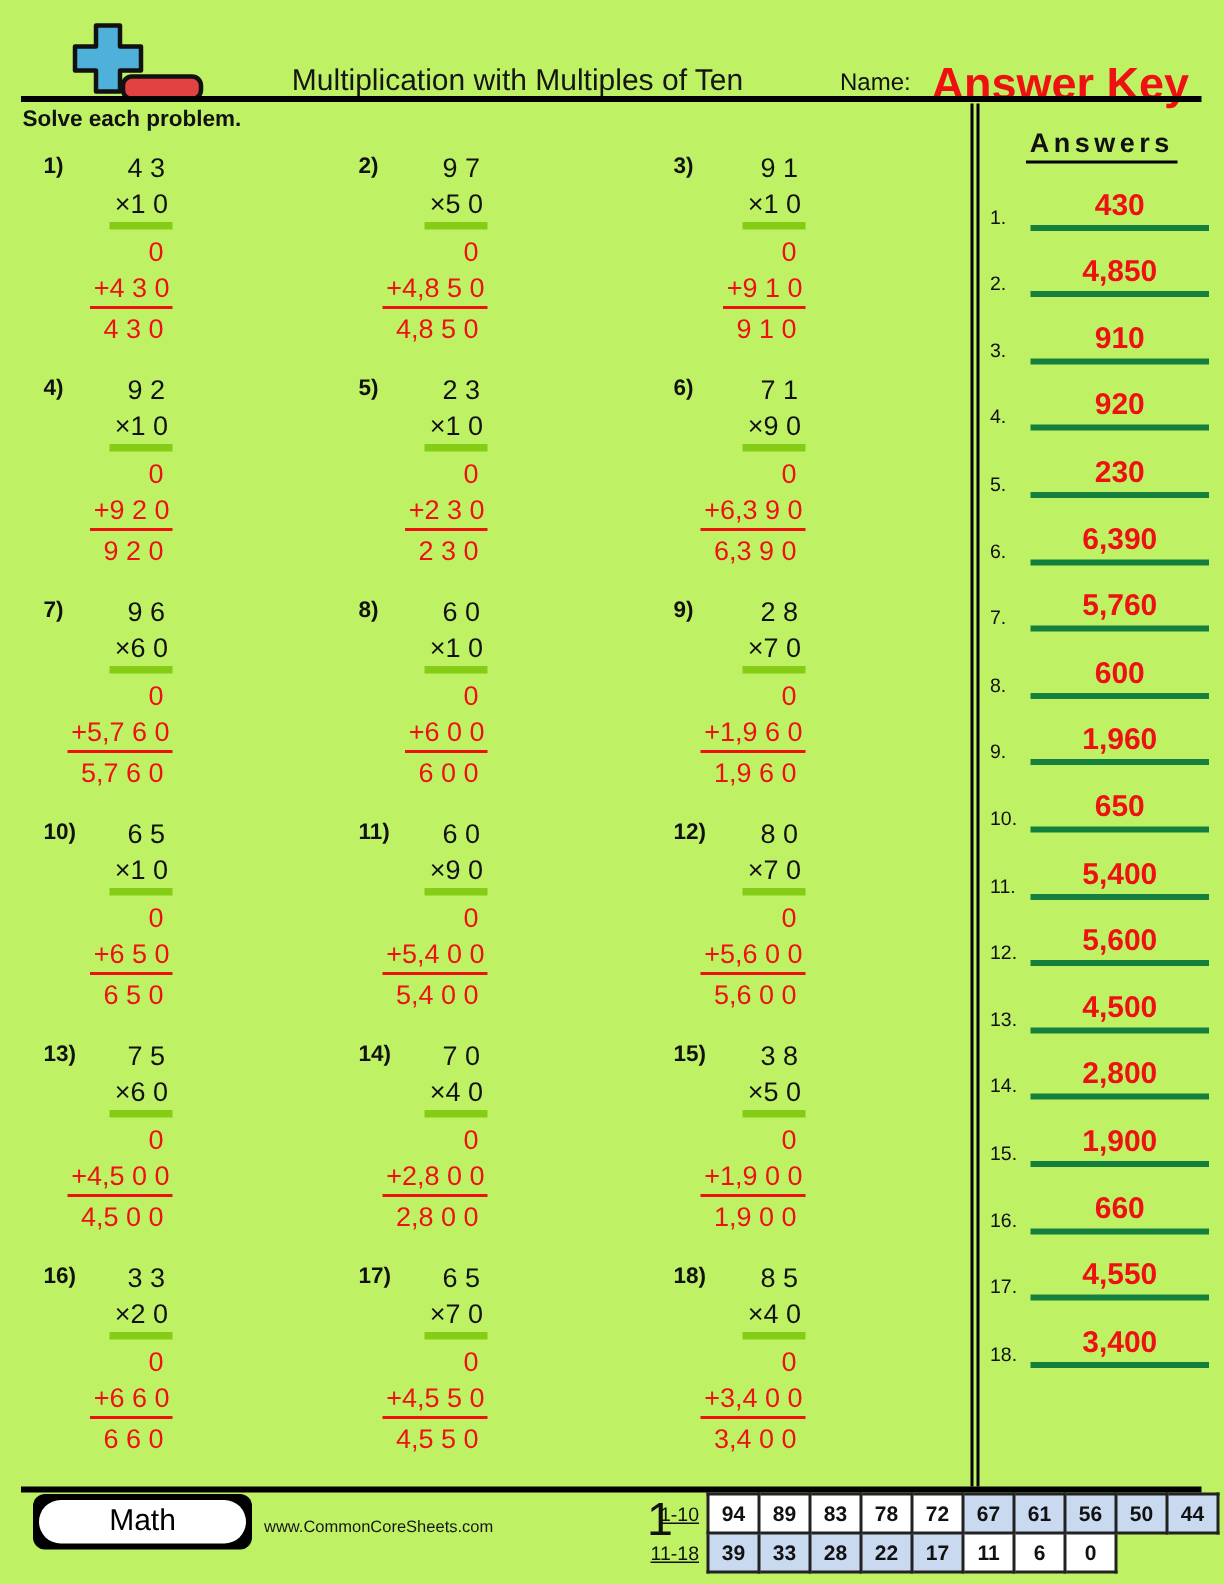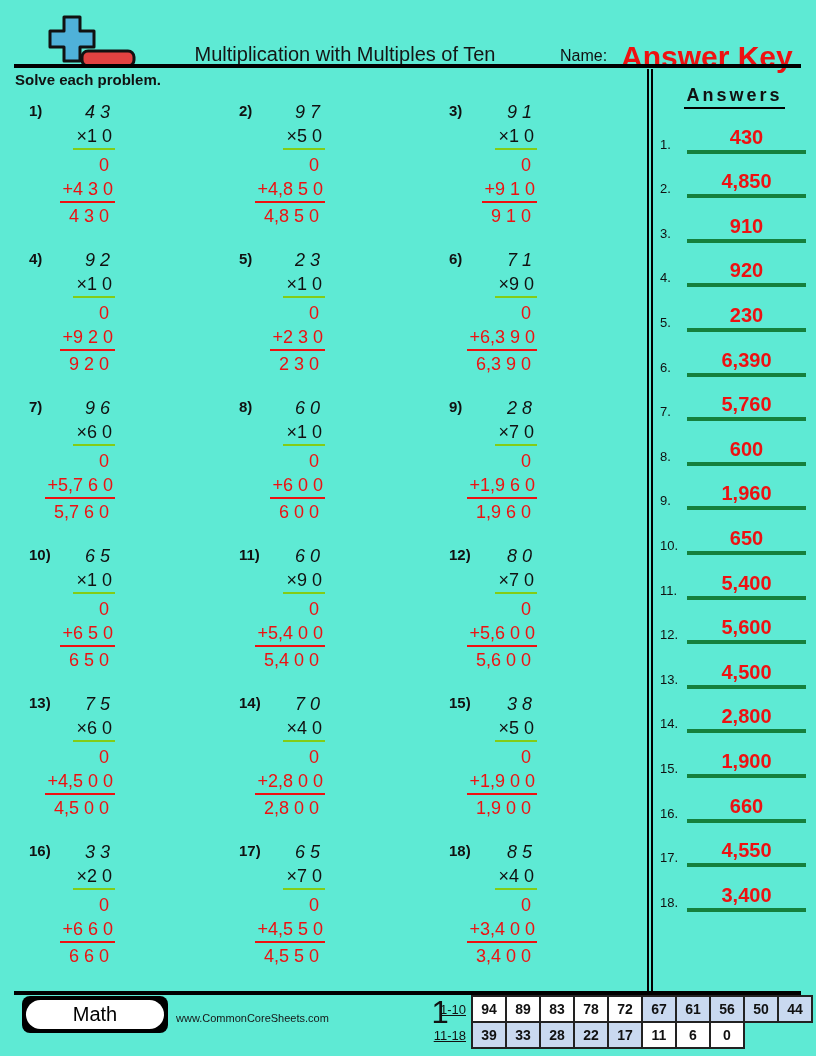--- a/index.html
+++ b/index.html
@@ -1,18 +1,18 @@
 <!DOCTYPE html>
 <html><head>
 <meta charset="utf-8">
 <style>
   * { margin:0; padding:0; box-sizing:border-box; }
   html,body { background:#fff; }
   .page {
-    position:relative; width:816px; height:1056px; background:#5eead4;
+    position:relative; width:816px; height:1056px; background:#bef264;
     font-family:"Liberation Sans", sans-serif; color:#111; overflow:hidden;
   }
   
   .hline { position:absolute; top:64px; left:14px; width:787px; height:4px; background:#000; }
   .logo { position:absolute; left:42px; top:13px; }
   .title { position:absolute; top:43px; left:170px; width:350px; text-align:center; font-size:20px; color:#151515; }
   .name-label { position:absolute; top:47px; left:560px; font-size:16px; }
   .answer-key { position:absolute; top:40px; left:621px; font-size:30px; font-weight:700; color:#ee1111; }
   .instruction { position:absolute; top:71px; left:15px; font-size:15px; font-weight:700; }
   
@@ -20,22 +20,22 @@
     position:absolute; left:15px; top:100px; width:632px;
     display:grid; grid-template-columns:210px 210px 212px; grid-auto-rows:148px;
   }
   .problem { position:relative; }
   .plabel { position:absolute; left:14px; top:2px; font-size:15px; font-weight:700; }
   .work {
     position:absolute; top:0; right:110px;
     display:flex; flex-direction:column; align-items:flex-end;
     font-size:18px; line-height:24px; white-space:pre;
   }
-  .work .top { padding-right:5px;font-style:italic; }
-  .work .mult { padding:0 3px; border-bottom:2px solid #84cc16; }
+  .work .top { padding-right:5px; }
+  .work .mult { padding:0 3px; border-bottom:5px solid #84cc16; }
   .work .p1 { color:#ee1111; padding-right:6px; margin-top:3px; }
   .work .p2 { color:#ee1111; padding:0 2px; border-bottom:2px solid #ee1111; }
   .work .res { color:#ee1111; padding-right:6px; margin-top:1px; }
   
   .answers {
     position:absolute; left:647px; top:69px; width:169px; height:922px;
     border-left:6px double #000;
   }
   .answers-heading {
     margin:16px auto 0; width:fit-content; font-size:18px; font-weight:700;

